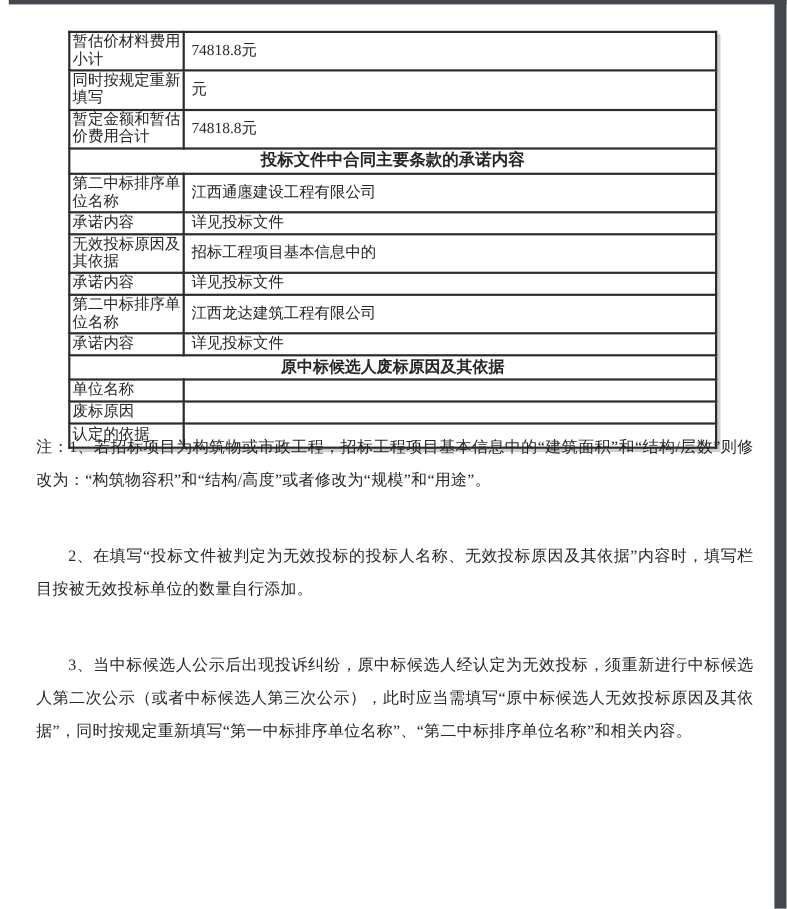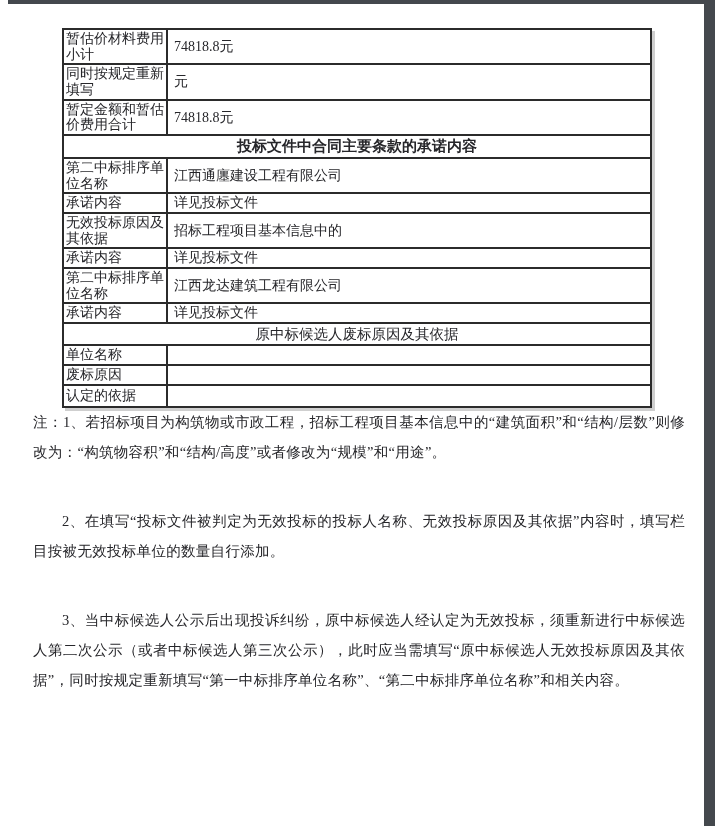--- a/index.html
+++ b/index.html
@@ -24,30 +24,30 @@
     padding:1px 2px;
     overflow:hidden;
     word-break:break-all;
   }
   .doc-table td.label{width:98px;margin-top:14px;}
   .doc-table td.value{padding-left:6px;}
   .doc-table td.section-header{
     text-align:center;font-weight:bold;font-size:15px;padding:2px 0;
   }
   .doc-table td.section-header2{
-    text-align:center;font-weight:normal;font-size:14.5px;padding:2px 12px;
+    text-align:center;font-weight:bold;font-size:14.5px;padding:2px 12px;
   }
   tr.h32{height:32px;}
   tr.h22{height:22px;padding-left:16px;}
   tr.h19{height:19px;}
   tr.h20{height:20px;}
   tr.h18{height:18px;}
 
   .notes{
-    position:absolute;left:33px;top:407px;width:652px;
+    position:absolute;left:33px;top:392px;width:652px;
     font-size:14.5px;line-height:30px;text-align:justify;
     letter-spacing:0.3px;
   }
   .notes p{margin:0;}
   .notes p.indented{text-indent:2em;margin-top:39px;}
 </style>
 </head>
 <body>
 
 <div class="frame-top"></div>

